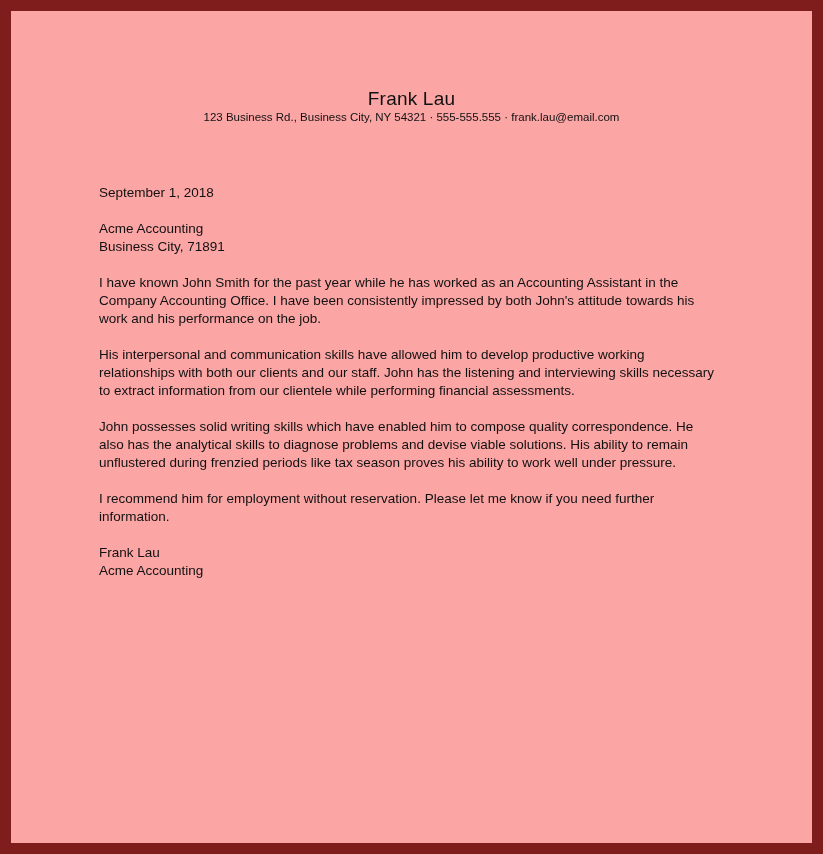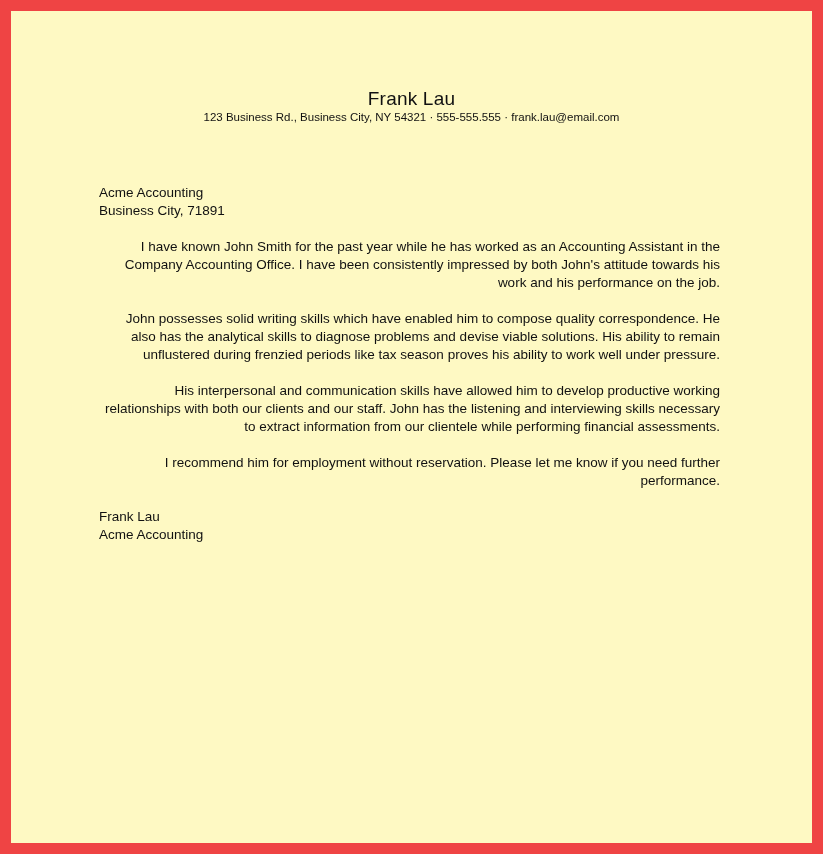--- a/index.html
+++ b/index.html
@@ -4,22 +4,22 @@
 <style>
   * { margin: 0; padding: 0; box-sizing: border-box; }
   html, body { background: #ffffff; }
   body {
     font-family: "Liberation Sans", "DejaVu Sans", sans-serif;
     color: #1a1a1a;
   }
   .page {
     width: 823px;
     height: 854px;
-    border: 11px solid #ef4444;
-    background: #fef9c3;
+    border: 11px solid #7f1d1d;
+    background: #fca5a5;
     overflow: hidden;
   }
   .letterhead {
     text-align: center;
     padding-top: 77px;
   }
   .sender-name {
     font-size: 19px;
     line-height: 22px;
     letter-spacing: 0.2px;
@@ -31,45 +31,48 @@
     color: #111111;
   }
   .content {
     padding: 59px 92px 0 88px;
     font-size: 13.5px;
     line-height: 18px;
     color: #111111;
   }
   .block { margin-bottom: 18px; }
   .line { white-space: pre-wrap; }
-  p.para { margin-bottom: 18px; white-space: pre-wrap; text-align: right; }
+  p.para { margin-bottom: 18px; white-space: pre-wrap; }
 </style>
 </head>
 <body>
 
 <div class="page">
 
   <div class="letterhead">
     <div class="sender-name">Frank Lau</div>
     <div class="sender-contact">123 Business Rd., Business City, NY 54321 · 555-555.555 · frank.lau@email.com</div>
   </div>
 
   <div class="content">
 
+    <div class="block">
+      <div class="line">September 1, 2018</div>
+    </div>
 
     <div class="block">
       <div class="line">Acme Accounting</div>
       <div class="line">Business City, 71891</div>
     </div>
 
 
     <p class="para">I have known John Smith for the past year while he has worked as an Accounting Assistant in the Company Accounting Office. I have been consistently impressed by both John's attitude towards his work and his performance on the job.</p>
+    <p class="para">His interpersonal and communication skills have allowed him to develop productive working relationships with both our clients and our staff. John has the listening and interviewing skills necessary to extract information from our clientele while performing financial assessments.</p>
     <p class="para">John possesses solid writing skills which have enabled him to compose quality correspondence. He also has the analytical skills to diagnose problems and devise viable solutions. His ability to remain unflustered during frenzied periods like tax season proves his ability to work well under pressure.</p>
-    <p class="para">His interpersonal and communication skills have allowed him to develop productive working relationships with both our clients and our staff. John has the listening and interviewing skills necessary to extract information from our clientele while performing financial assessments.</p>
-    <p class="para">I recommend him for employment without reservation. Please let me know if you need further performance.</p>
+    <p class="para">I recommend him for employment without reservation. Please let me know if you need further information.</p>
 
     <div class="block">
       <div class="line">Frank Lau</div>
       <div class="line">Acme Accounting</div>
     </div>
 
   </div>
 </div>
 
 </body></html>

